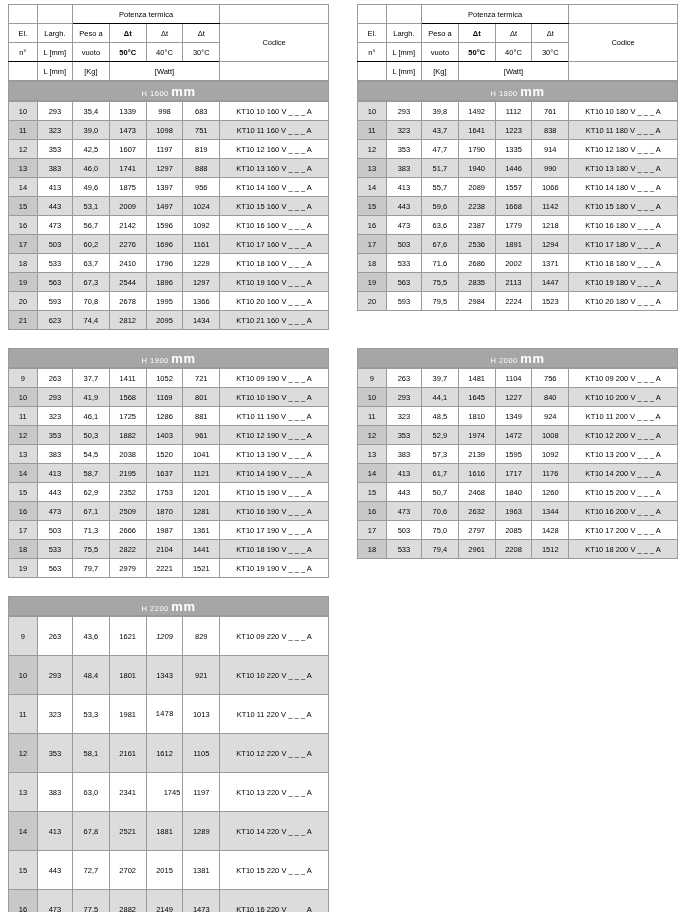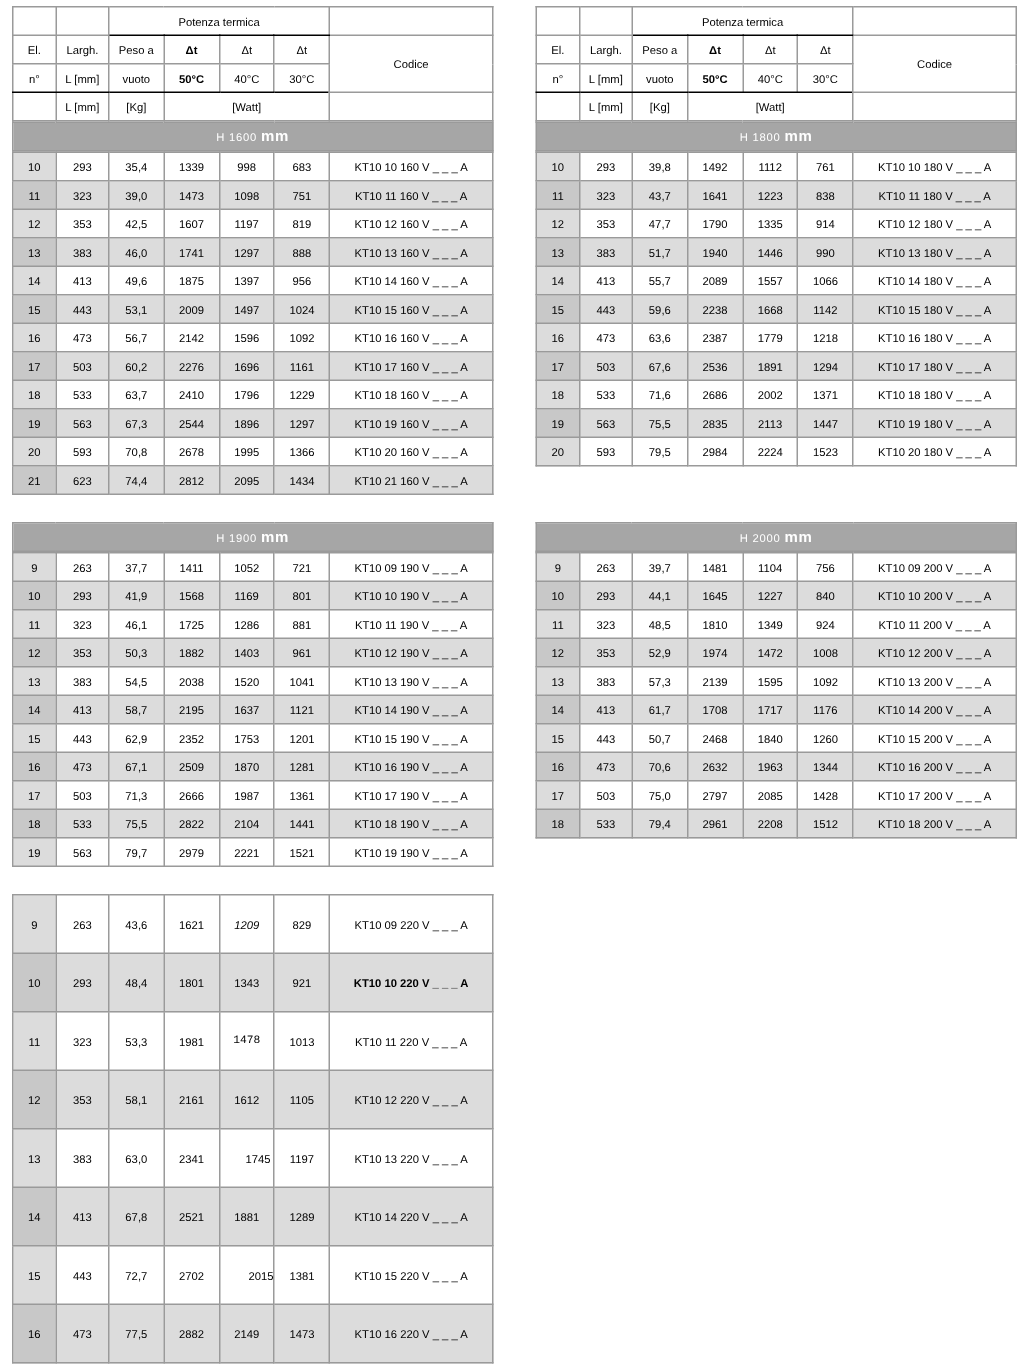--- a/index.html
+++ b/index.html
@@ -83,21 +83,21 @@
   .title-band td {
     background: #a6a6a6;
     border: 1px solid #9a9a9a;
     height: 21px;
     font-size: 14px;
     font-weight: bold;
     color: #ffffff;
     letter-spacing: 0.5px;
   }
   .title-band .mm {
-    font-size: 10px;
+    font-size: 13px;
     font-weight: bold;
   }
 
   
   tr.r-light td { background: #ffffff; }
   tr.r-dark td { background: #dcdcdc; }
   td.c-el { background: #dcdcdc !important; font-weight: normal; }
   tr.r-dark td.c-el { background: #c8c8c8 !important; }
 
   td.code {
@@ -699,21 +699,21 @@
                 <td>57,3</td>
                 <td>2139</td>
                 <td>1595</td>
                 <td>1092</td>
                 <td class="code">KT10 13 200 V _ _ _ A</td>
               </tr>
               <tr class="r-dark">
                 <td class="c-el">14</td>
                 <td>413</td>
                 <td>61,7</td>
-                <td>1708</td>
+                <td>1616</td>
                 <td>1717</td>
                 <td>1176</td>
                 <td class="code">KT10 14 200 V _ _ _ A</td>
               </tr>
               <tr class="r-light">
                 <td class="c-el">15</td>
                 <td>443</td>
                 <td>50,7</td>
                 <td>2468</td>
                 <td>1840</td>
@@ -758,37 +758,56 @@
           <colgroup>
               <col class="w-el">
               <col class="w-larg">
               <col class="w-peso">
               <col class="w-dt50">
               <col class="w-dt40">
               <col class="w-dt30">
               <col class="w-cod">
             </colgroup>
           <tbody>
+              <tr class="title-band">
+            <td colspan="7">
+              <span>H 2200</span>
+              <span class="mm">mm</span>
+            </td>
+          </tr>
+        </tbody>
+          </table>
+        <table class="tbl body-tbl">
+          <colgroup>
+              <col class="w-el">
+              <col class="w-larg">
+              <col class="w-peso">
+              <col class="w-dt50">
+              <col class="w-dt40">
+              <col class="w-dt30">
+              <col class="w-cod">
+            </colgroup>
+          <tbody>
               <tr class="r-light">
                 <td class="c-el" style="height: 38px;">9</td>
                 <td style="height: 38px;">263</td>
                 <td style="height: 38px;">43,6</td>
                 <td style="height: 38px;">1621</td>
                 <td style="height: 38px; font-style: italic;">1209</td>
                 <td style="height: 38px;">829</td>
                 <td class="code" style="height: 38px;">KT10 09 220 V _ _ _ A</td>
               </tr>
               <tr class="r-dark">
                 <td class="c-el" style="height: 38px;">10</td>
                 <td style="height: 38px;">293</td>
                 <td style="height: 38px;">48,4</td>
                 <td style="height: 38px;">1801</td>
                 <td style="height: 38px;">1343</td>
                 <td style="height: 38px;">921</td>
-                <td class="code" style="height: 38px; font-weight: bold;">KT10 10 220 V _ _ _ A</td>
+                <td class="code" style="height: 38px;">KT10 10 220 V _ _ _ A</td>
               </tr>
               <tr class="r-light">
                 <td class="c-el" style="height: 38px;">11</td>
                 <td style="height: 38px;">323</td>
                 <td style="height: 38px;">53,3</td>
                 <td style="height: 38px;">1981</td>
                 <td style="height: 38px; font-family: Liberation Mono, monospace;">1478</td>
                 <td style="height: 38px;">1013</td>
                 <td class="code" style="height: 38px;">KT10 11 220 V _ _ _ A</td>
               </tr>
@@ -817,21 +836,21 @@
                 <td style="height: 38px;">2521</td>
                 <td style="height: 38px;">1881</td>
                 <td style="height: 38px;">1289</td>
                 <td class="code" style="height: 38px;">KT10 14 220 V _ _ _ A</td>
               </tr>
               <tr class="r-light">
                 <td class="c-el" style="height: 38px;">15</td>
                 <td style="height: 38px;">443</td>
                 <td style="height: 38px;">72,7</td>
                 <td style="height: 38px;">2702</td>
-                <td style="height: 38px; text-align: right;">2015</td>
+                <td style="height: 38px;">2015</td>
                 <td style="height: 38px;">1381</td>
                 <td class="code" style="height: 38px;">KT10 15 220 V _ _ _ A</td>
               </tr>
               <tr class="r-dark">
                 <td class="c-el" style="height: 38px;">16</td>
                 <td style="height: 38px;">473</td>
                 <td style="height: 38px;">77,5</td>
                 <td style="height: 38px;">2882</td>
                 <td style="height: 38px;">2149</td>
                 <td style="height: 38px;">1473</td>

